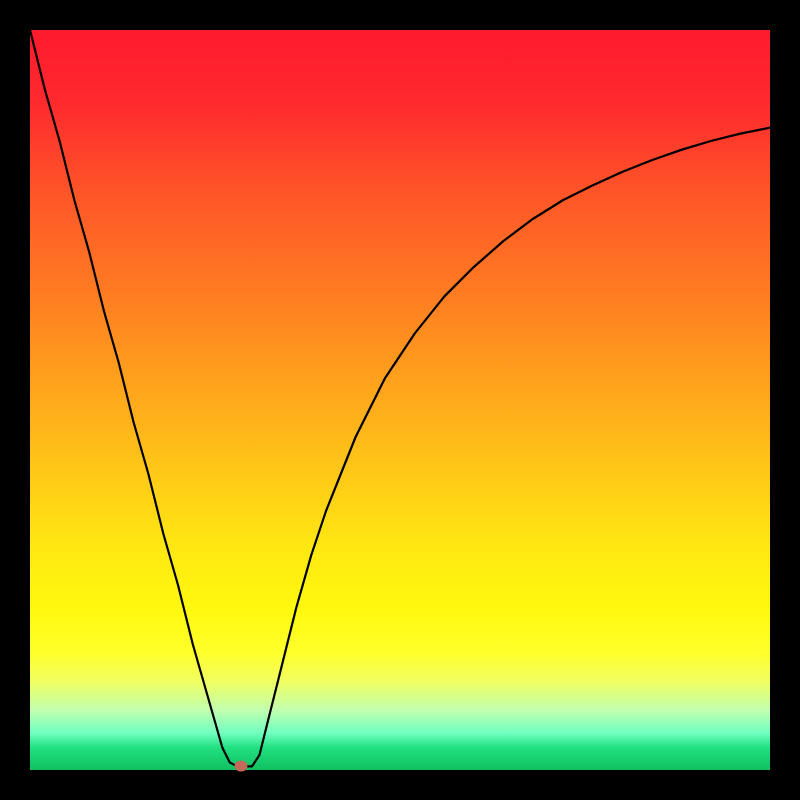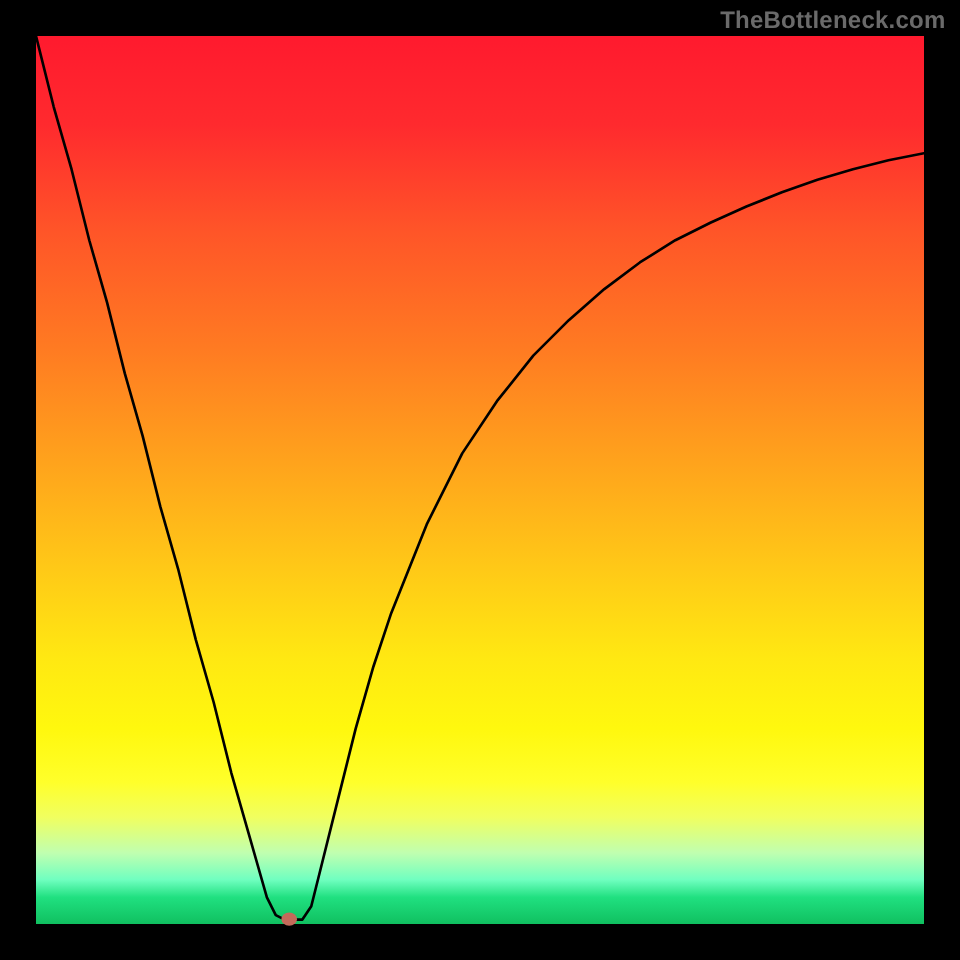--- a/index.html
+++ b/index.html
@@ -62,14 +62,13 @@
 </head>
 <body>
 
 <div class="chart-container">
   <div class="plot-area">
     <svg class="curve" viewBox="0 0 740 740" preserveAspectRatio="none">
       <path id="curve-path" d="M0.00 0.00 L14.80 59.20 L29.60 111.00 L44.40 170.20 L59.20 222.00 L74.00 281.20 L88.80 333.00 L103.60 392.20 L118.40 444.00 L133.20 503.20 L148.00 555.00 L162.80 614.20 L177.60 666.00 L192.40 717.80 L199.80 732.60 L207.20 736.30 L214.60 736.30 L222.00 736.30 L229.40 725.20 L236.80 695.60 L251.60 636.40 L266.40 577.20 L281.20 525.40 L296.00 481.00 L325.60 407.00 L355.20 347.80 L384.80 303.40 L414.40 266.40 L444.00 236.80 L473.60 210.90 L503.20 188.70 L532.80 170.20 L562.40 155.40 L592.00 142.08 L621.60 130.24 L651.20 119.88 L680.80 111.00 L710.40 103.60 L740.00 97.68" fill="none" stroke="#000" stroke-width="2.2" stroke-linecap="round" stroke-linejoin="round"></path>
     </svg>
     <div class="marker" id="min-marker" style="left: 210.9px; top: 736.3px;"></div>
   </div>
-  <div class="attribution">TheBottleneck.com</div>
 </div>
 
 </body></html>

